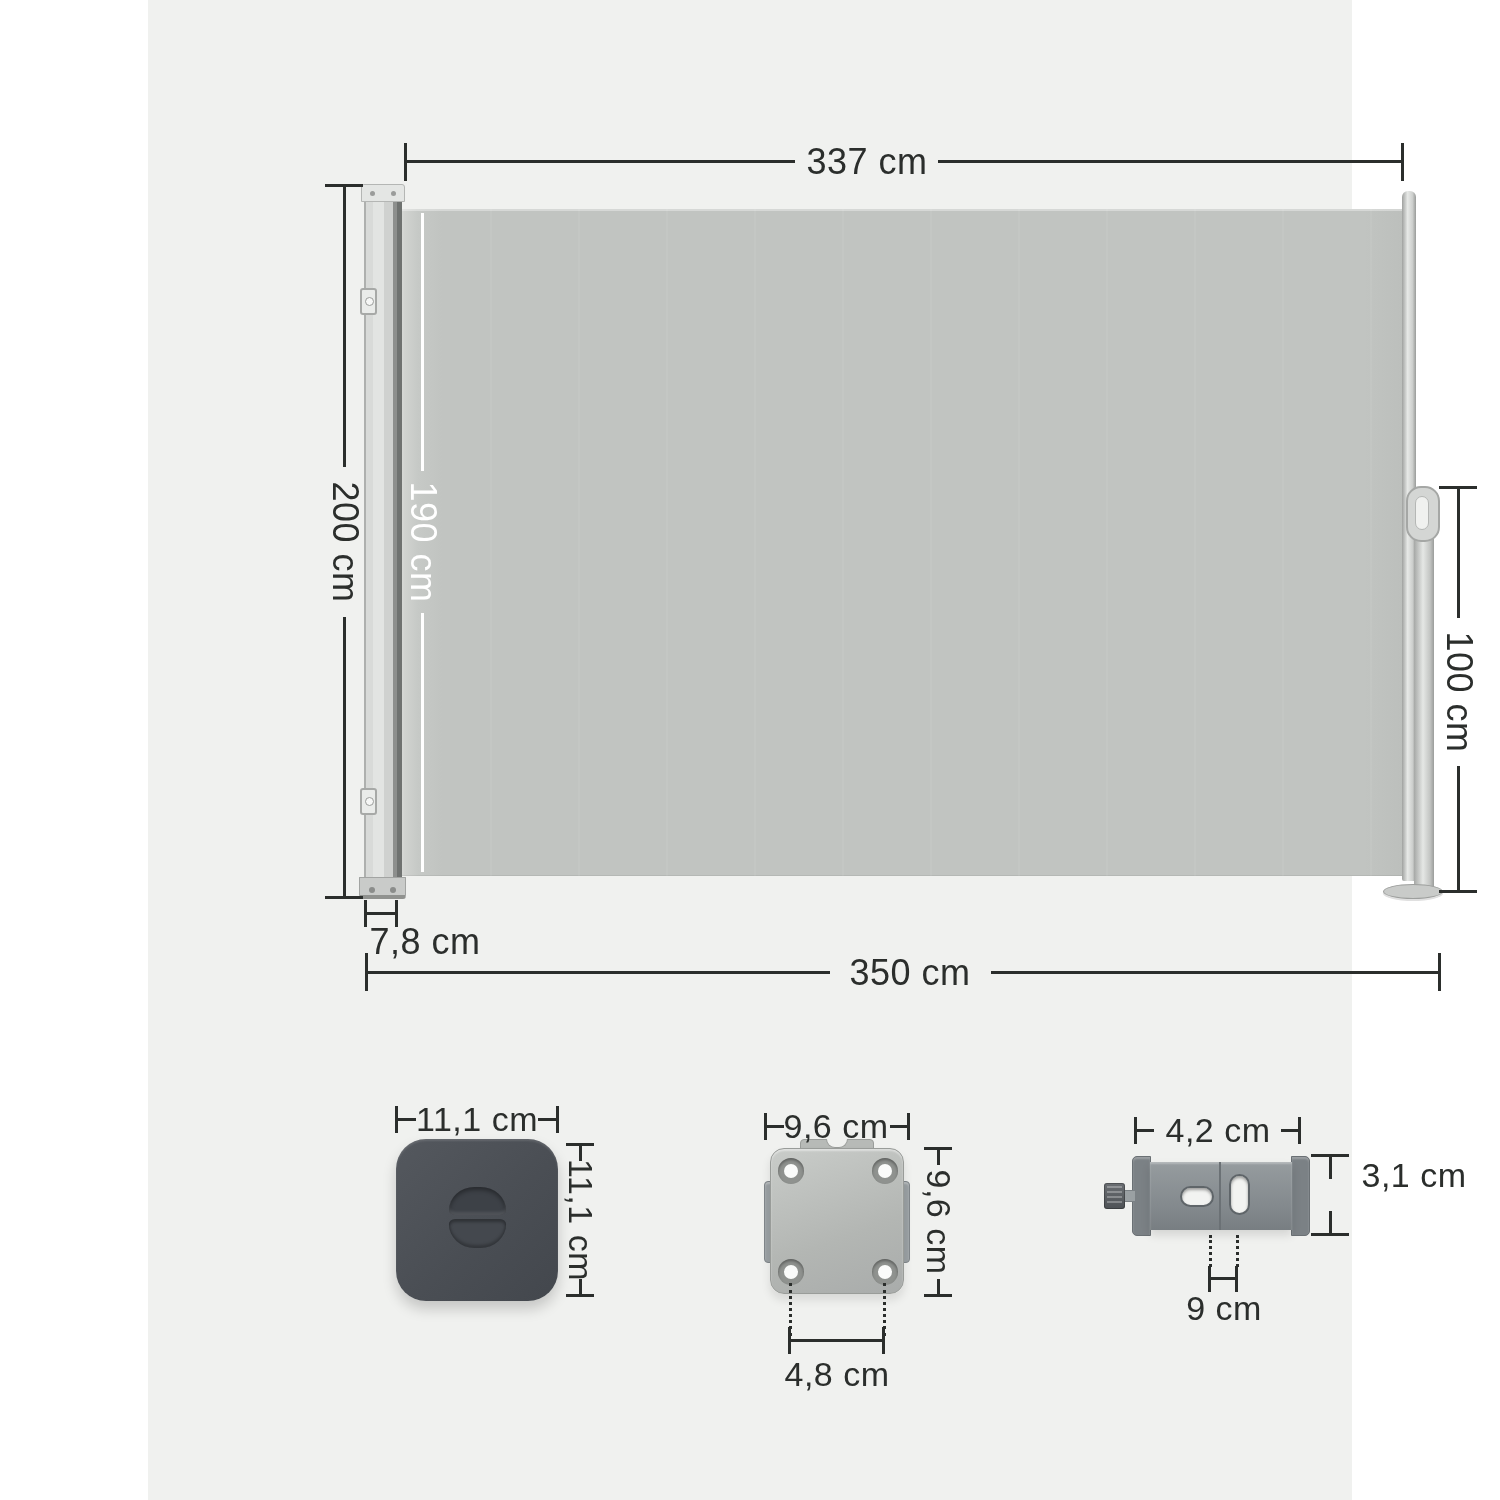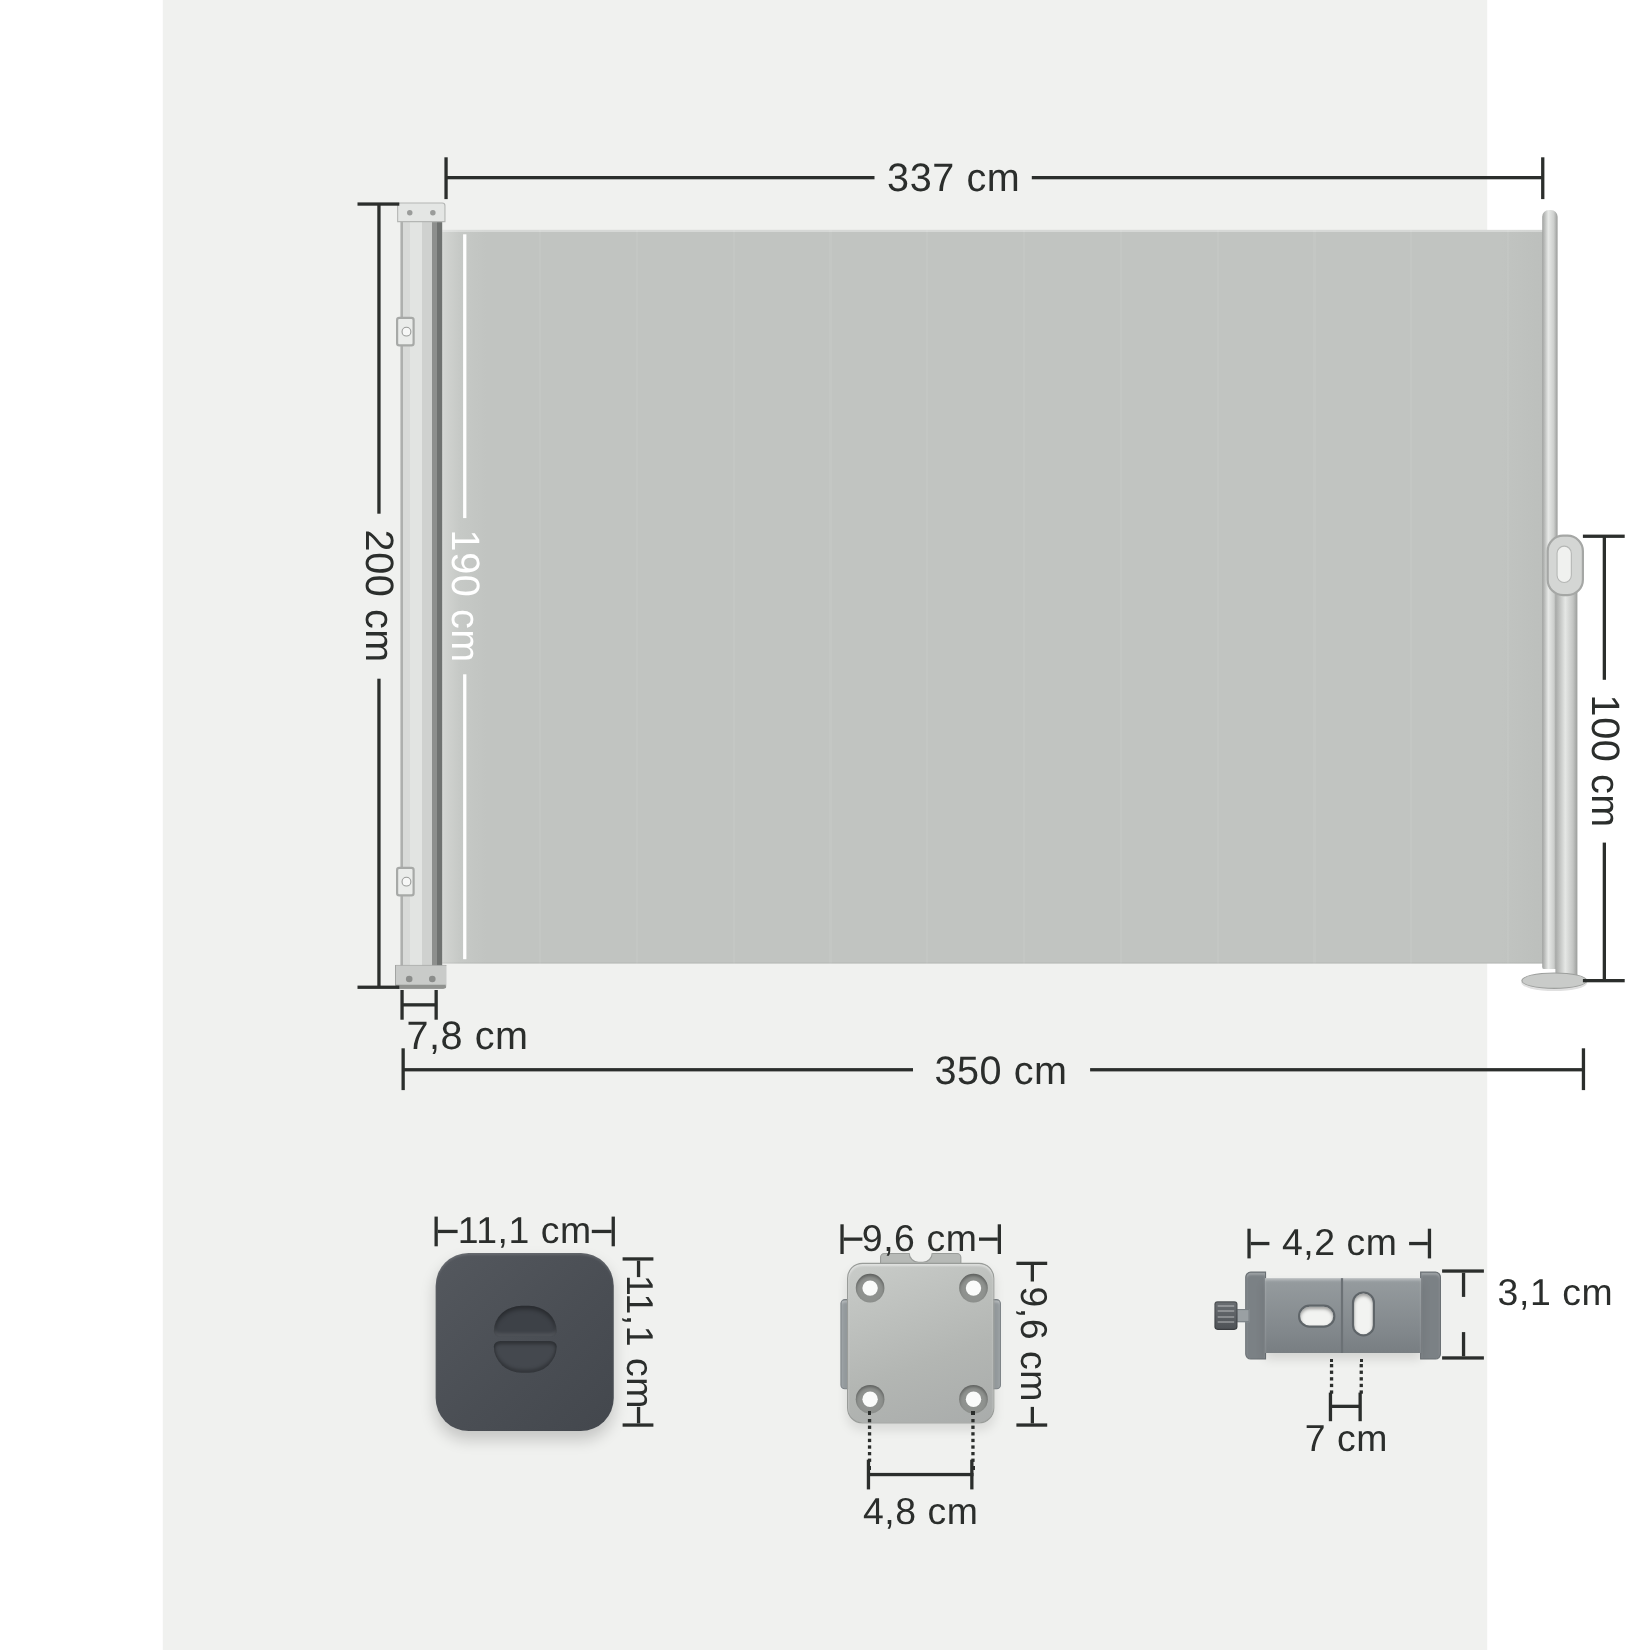--- a/index.html
+++ b/index.html
@@ -226,16 +226,16 @@
     <div class="abs ln w3" style="left:1181px;top:1157px;height:22px;"></div>
     <div class="abs ln h3" style="left:1163px;top:1233px;width:38px;"></div>
     <div class="abs ln w3" style="left:1181px;top:1211px;height:22px;"></div>
     <div class="abs dimlabel-sm" style="left:1222px;top:1175px;margin-left:44px;">3,1 cm</div>
 
     <div class="abs dotline" style="left:1061px;top:1235px;height:32px;"></div>
     <div class="abs dotline" style="left:1088px;top:1235px;height:32px;"></div>
     <div class="abs ln w3" style="left:1060px;top:1266px;height:26px;"></div>
     <div class="abs ln w3" style="left:1087px;top:1266px;height:26px;"></div>
     <div class="abs ln h3" style="left:1061px;top:1277px;width:28px;"></div>
-    <div class="abs dimlabel-sm" style="left:1076px;top:1308px;">7 cm</div>
+    <div class="abs dimlabel-sm" style="left:1076px;top:1308px;">9 cm</div>
 
   </div>
 </div>
 
 </body></html>

